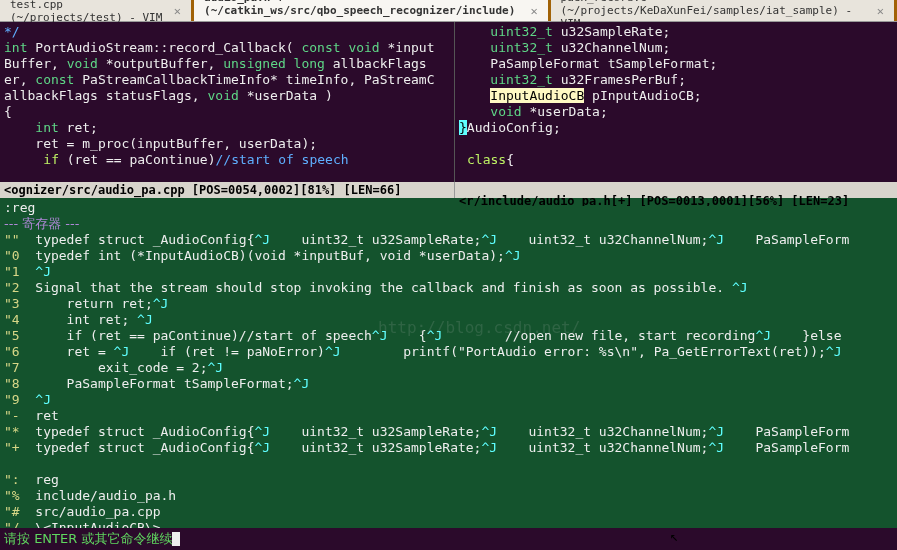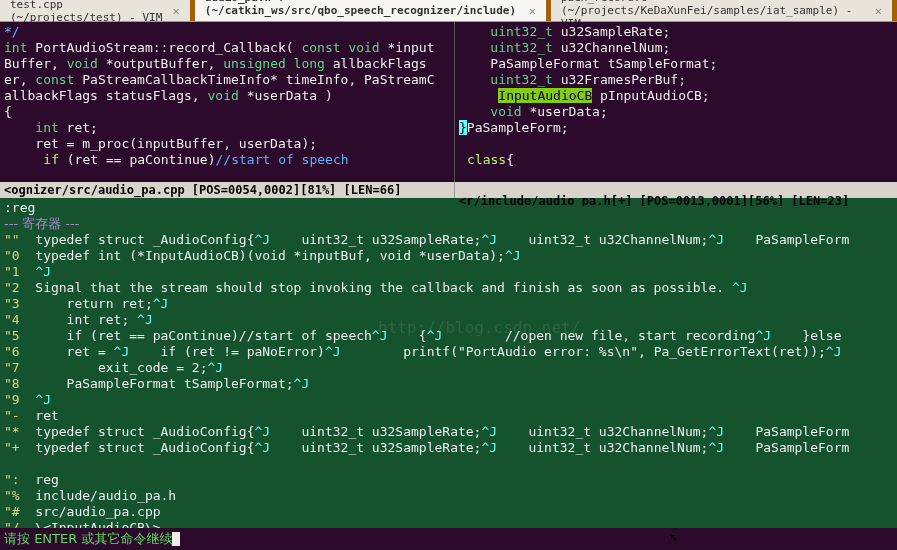--- a/index.html
+++ b/index.html
@@ -16,21 +16,21 @@
   .tabbar {
     display: flex;
     background: #e8e4dc;
     height: 22px;
     border-bottom: 1px solid #999;
   }
   .tab {
     padding: 2px 10px;
     font-size: 11px;
     color: #333;
-    border-right: 5px solid #a16207;
+    border-right: 3px solid #a16207;
     display: flex;
     align-items: center;
     gap: 4px;
     cursor: pointer;
   }
   .tab.active {
     background: #f8f6f2;
     font-weight: bold;
   }
   .tab .close {
@@ -91,21 +91,21 @@
     color: #5fd75f;
     white-space: pre;
   }
   .c-yellow { color: #d7d787; }
   .c-cyan { color: #5fffff; }
   .c-white { color: #eeeeee; }
   .c-type { color: #5fd787; text-align: right; }
   .c-key { color: #bef264; margin-left: 8px; }
   .c-purple { color: #af87d7; }
   .c-comment { color: #5fafff; }
-  .hl-search { background: #84cc16; color: #000; margin-left: 8px; }
+  .hl-search { background: #fef9c3; color: #000; }
   .hl-cursor { background: #5fffff; color: #000; }
   .cursor-block {
     display: inline-block;
     width: 8px;
     height: 14px;
     background: #eeeeee;
     vertical-align: text-bottom;
   }
   .mouse-cursor {
     position: absolute;
@@ -151,21 +151,21 @@
 <span class="c-white">{</span>
 <span>    </span><span class="c-type">int</span><span class="c-white"> ret;</span>
 <span class="c-white">    ret = m_proc(inputBuffer, userData);</span>
 <span>    </span><span class="c-key">if</span><span class="c-white"> (ret == paContinue)</span><span class="c-comment">//start of speech</span></div>
   <div class="pane pane-right"><span>    </span><span class="c-type">uint32_t</span><span class="c-white"> u32SampleRate;</span>
 <span>    </span><span class="c-type">uint32_t</span><span class="c-white"> u32ChannelNum;</span>
 <span class="c-white">    PaSampleFormat tSampleFormat;</span>
 <span>    </span><span class="c-type">uint32_t</span><span class="c-white"> u32FramesPerBuf;</span>
 <span>    </span><span class="hl-search">InputAudioCB</span><span class="c-white"> pInputAudioCB;</span>
 <span>    </span><span class="c-type">void</span><span class="c-white"> *userData;</span>
-<span class="hl-cursor">}</span><span class="c-white">PaSampleForm;</span>
+<span class="hl-cursor">}</span><span class="c-white">AudioConfig;</span>
 <span></span>
 <span class="c-key">class</span><span class="c-white">{</span></div>
 </div>
 
 <div class="statusbar">
   <div class="status-left">&lt;ognizer/src/audio_pa.cpp [POS=0054,0002][81%] [LEN=66]</div>
   <div class="status-right">&lt;r/include/audio_pa.h[+] [POS=0013,0001][56%] [LEN=23]</div>
 </div>
 
 <div class="reg-panel"><span class="c-white">:reg</span>

